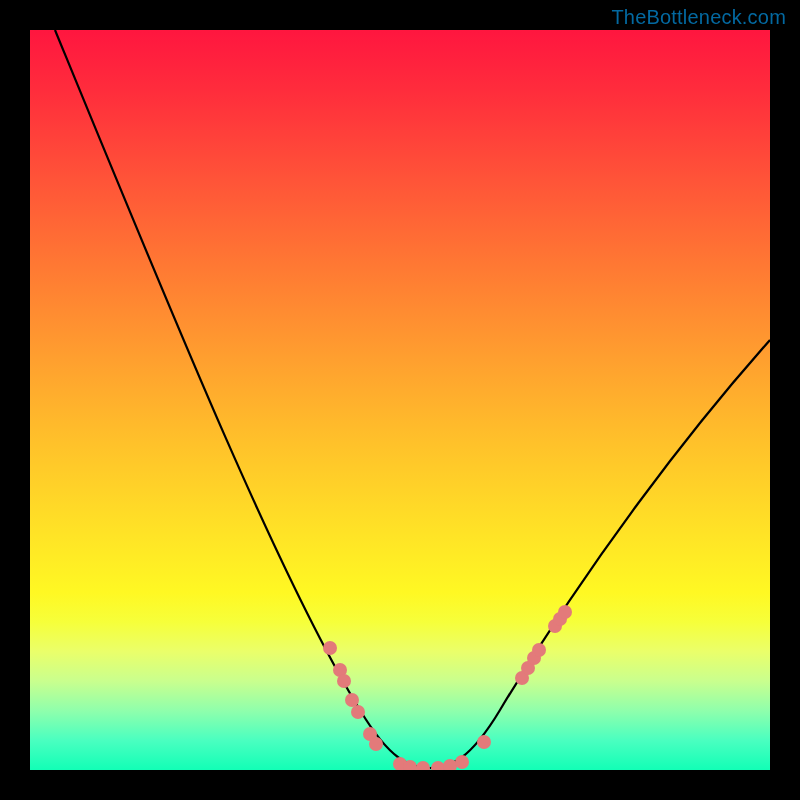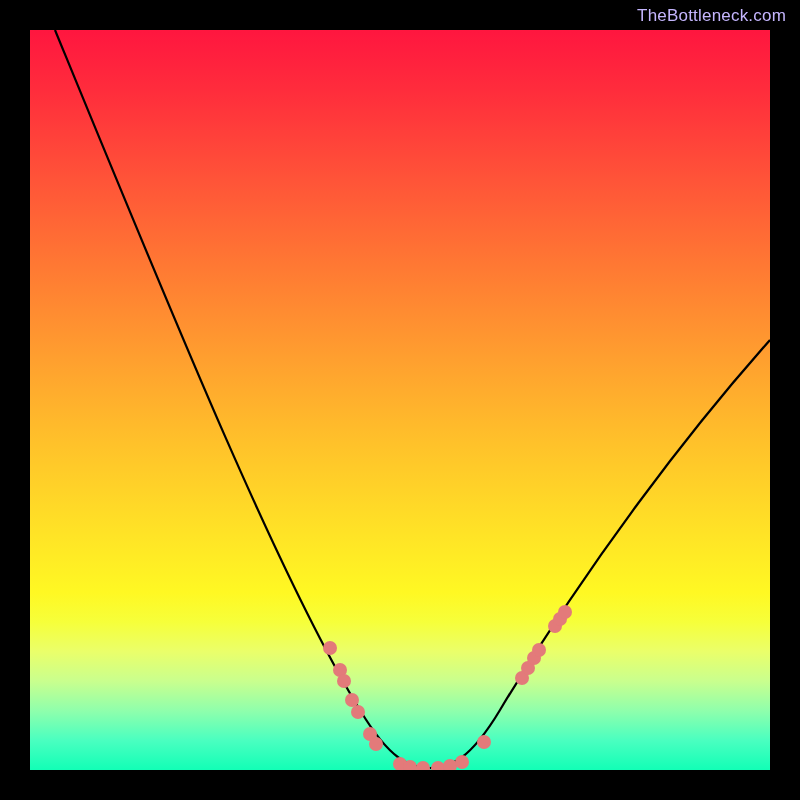--- a/index.html
+++ b/index.html
@@ -11,22 +11,22 @@
   .frame {
     width: 800px;
     height: 800px;
     position: relative;
     background: #000;
   }
   .watermark {
     position: absolute;
     top: 6px;
     right: 14px;
-    font-size: 17px;
-    color: #c4b5fd;
+    font-size: 20px;
+    color: #0369a1;
     z-index: 10;
     letter-spacing: 0.2px;
   }
   .plot {
     position: absolute;
     left: 30px;
     top: 30px;
     width: 740px;
     height: 740px;
     overflow: hidden;

